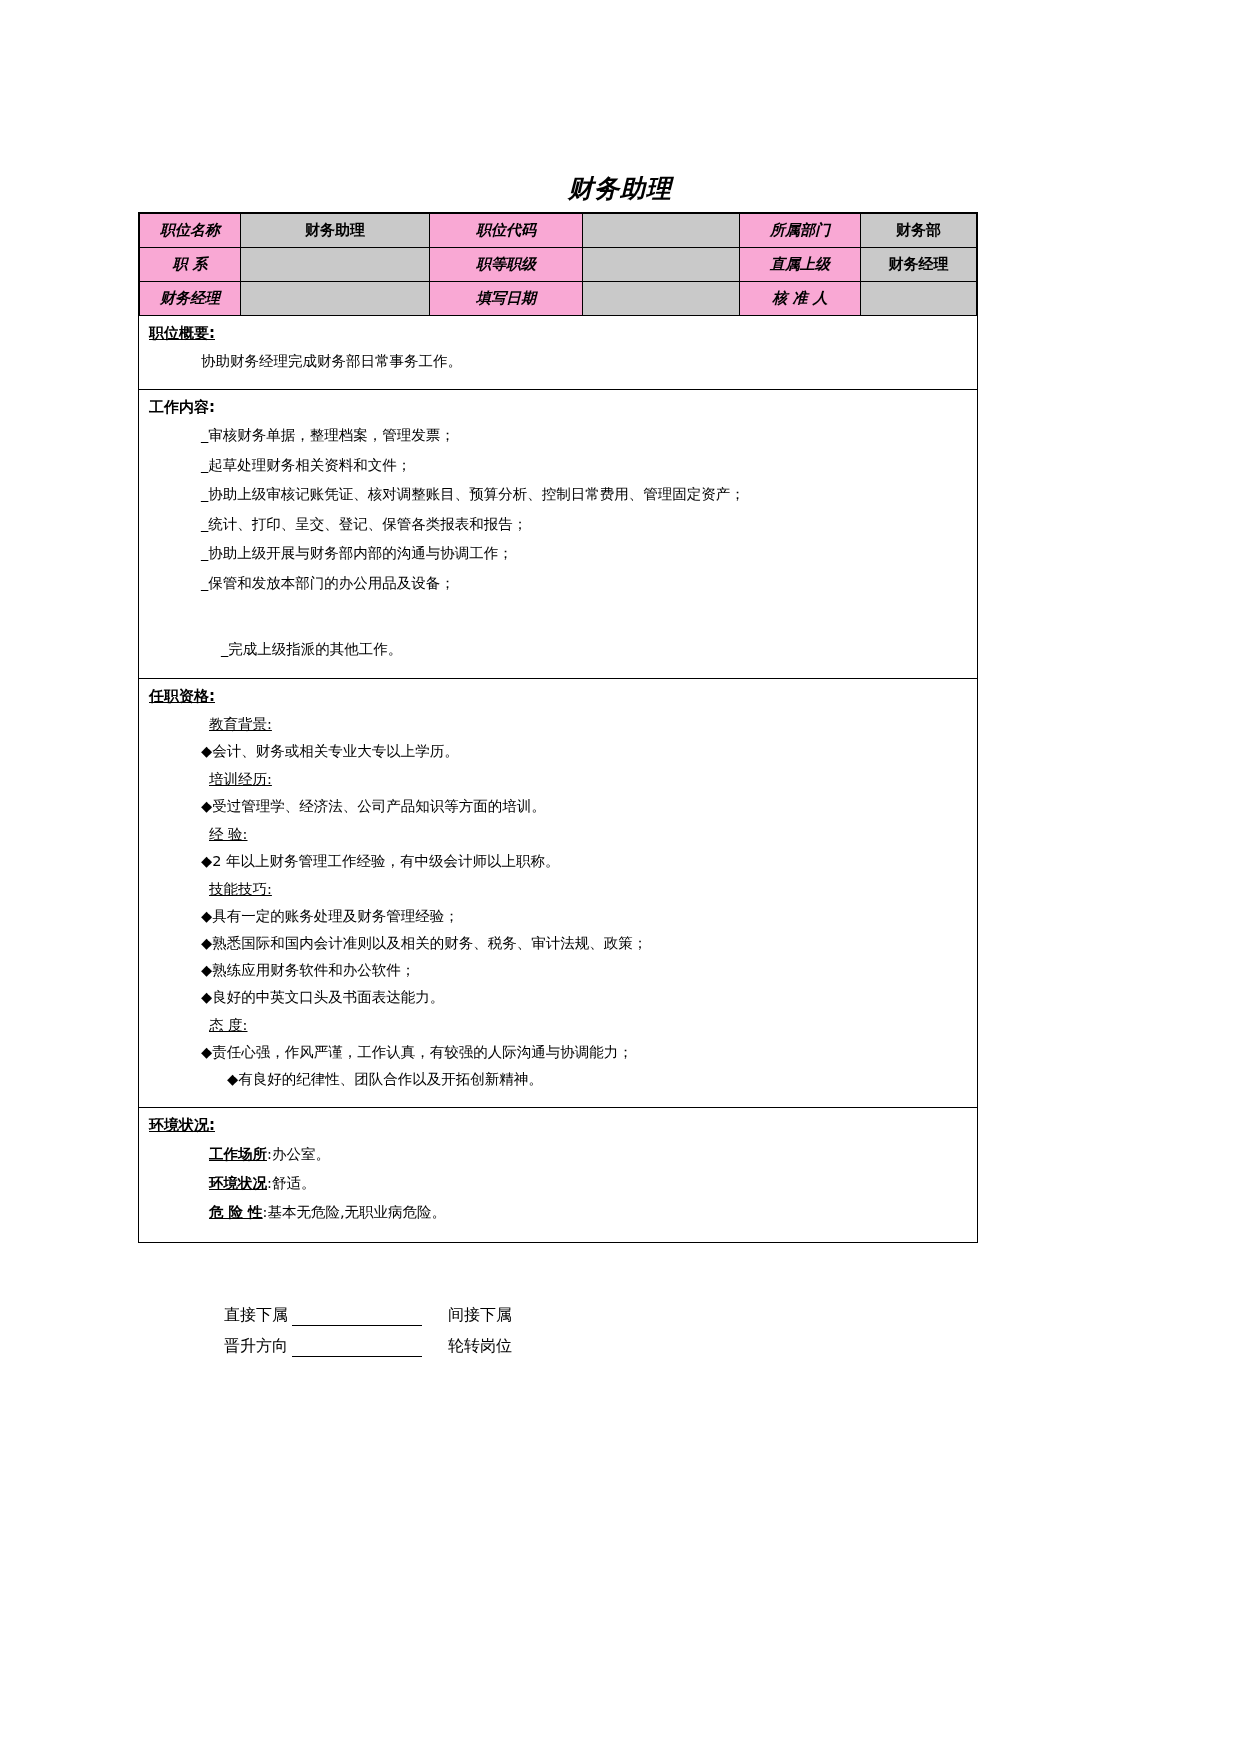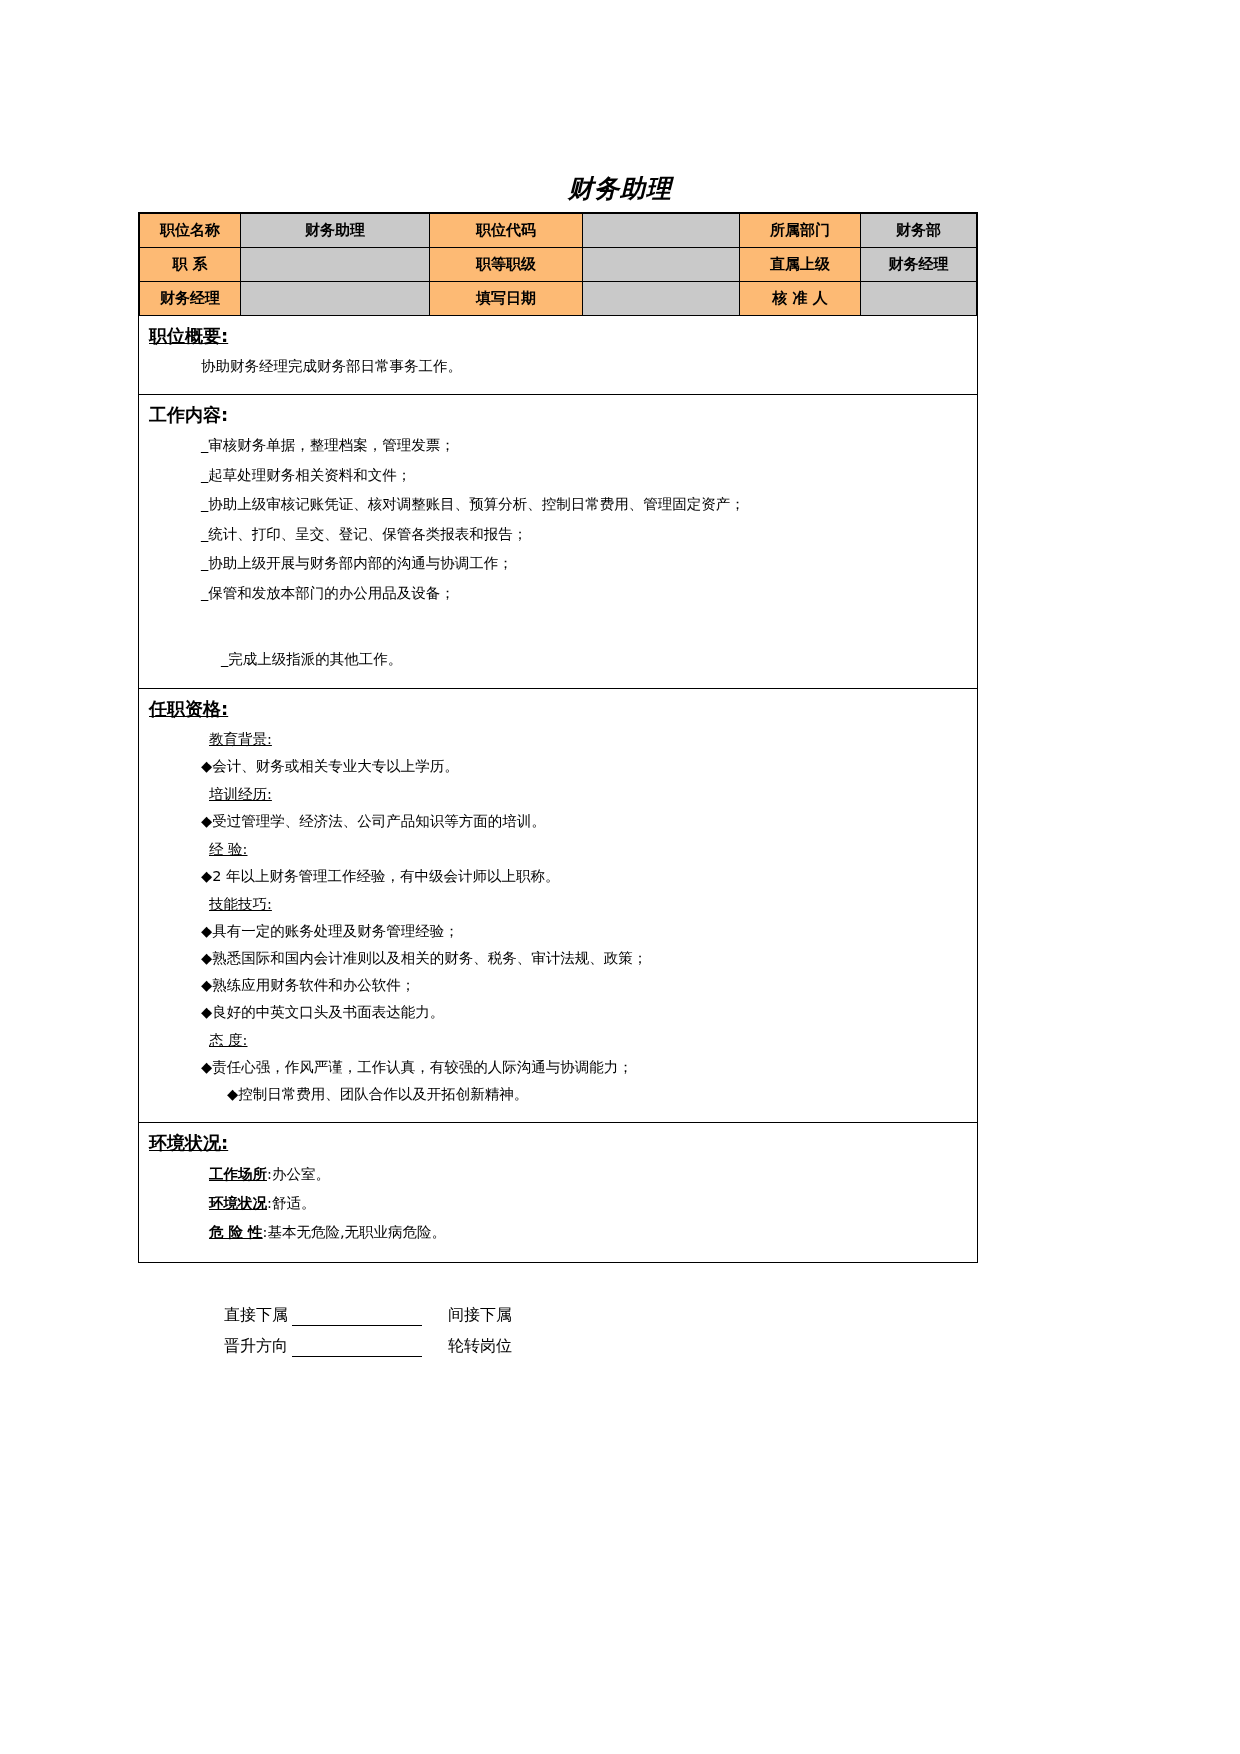--- a/index.html
+++ b/index.html
@@ -48,32 +48,33 @@
   table.hdr td {
     border: 1px solid #000;
     height: 33px;
     font-size: 15px;
     font-weight: bold;
     text-align: center;
     vertical-align: middle;
     padding: 0 2px;
   }
   table.hdr td.lbl {
-    background: #fdba74;
+    background: #f9a8d4;
+    font-style: italic;
   }
   table.hdr td.val {
     background: #c9c9c9;
   }
   .section {
     border-top: 1.5px solid #000;
     padding: 8px 0 10px 0;
   }
   .section:first-of-type { border-top: none; }
   .sec-title {
-    font-size: 18px;
+    font-size: 15px;
     font-weight: bold;
     padding-left: 10px;
     margin-bottom: 6px;
   }
   .underline-title {
     text-decoration: underline;
   }
   .line {
     font-size: 14.5px;
     line-height: 1.55;
@@ -191,21 +192,21 @@
       <div class="bullet-line">◆2 年以上财务管理工作经验，有中级会计师以上职称。</div>
 
       <div class="sub-head">技能技巧:</div>
       <div class="bullet-line">◆具有一定的账务处理及财务管理经验；</div>
       <div class="bullet-line">◆熟悉国际和国内会计准则以及相关的财务、税务、审计法规、政策；</div>
       <div class="bullet-line">◆熟练应用财务软件和办公软件；</div>
       <div class="bullet-line">◆良好的中英文口头及书面表达能力。</div>
 
       <div class="sub-head">态    度:</div>
       <div class="bullet-line">◆责任心强，作风严谨，工作认真，有较强的人际沟通与协调能力；</div>
-      <div class="bullet-line ind">◆控制日常费用、团队合作以及开拓创新精神。</div>
+      <div class="bullet-line ind">◆有良好的纪律性、团队合作以及开拓创新精神。</div>
     </div>
 
     <div class="section">
       <div class="sec-title underline-title">环境状况:</div>
       <div class="cond-line"><span class="u">工作场所</span><span>:办公室。</span></div>
       <div class="cond-line"><span class="u">环境状况</span><span>:舒适。</span></div>
       <div class="cond-line"><span class="u">危 险 性</span><span>:基本无危险,无职业病危险。</span></div>
     </div>
 
   </div>

